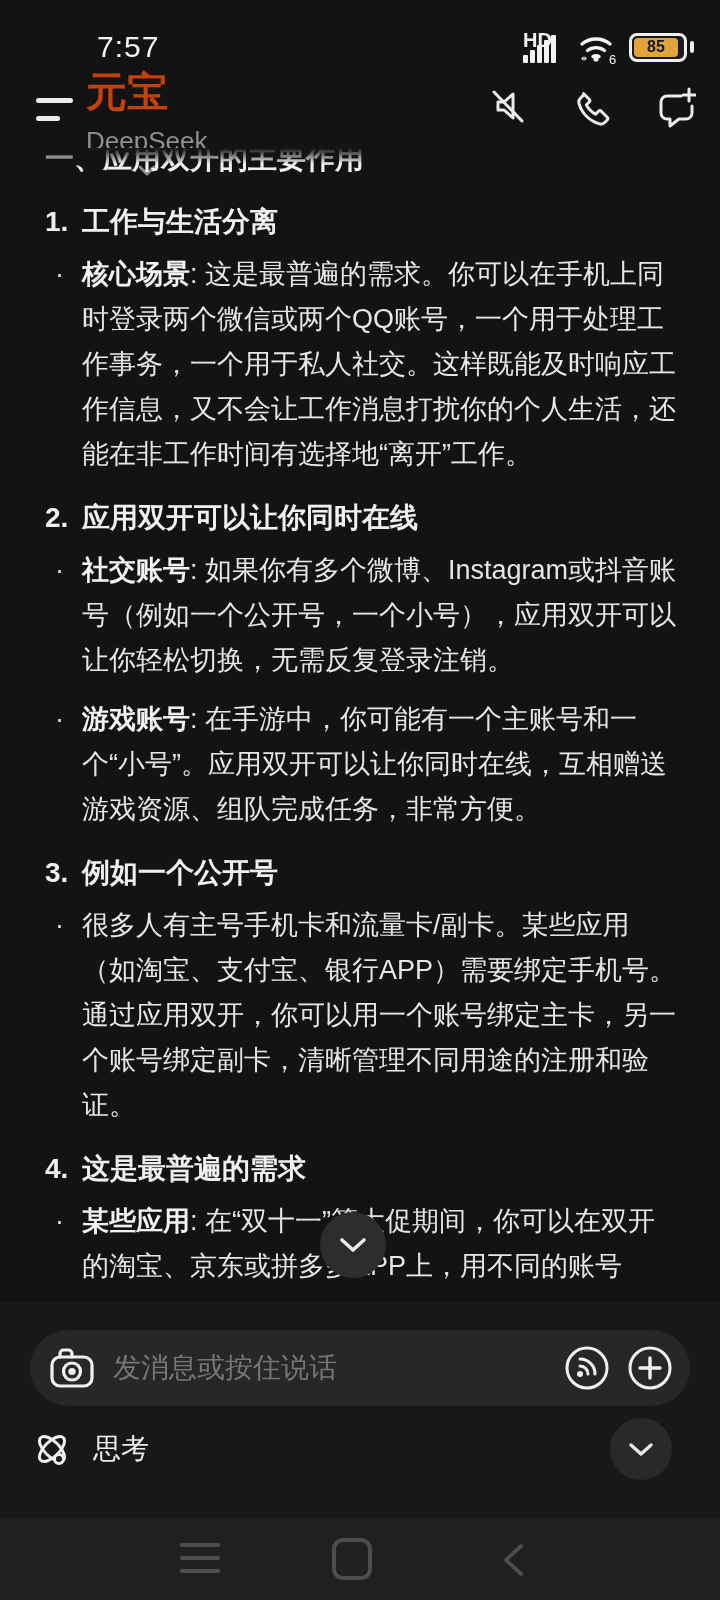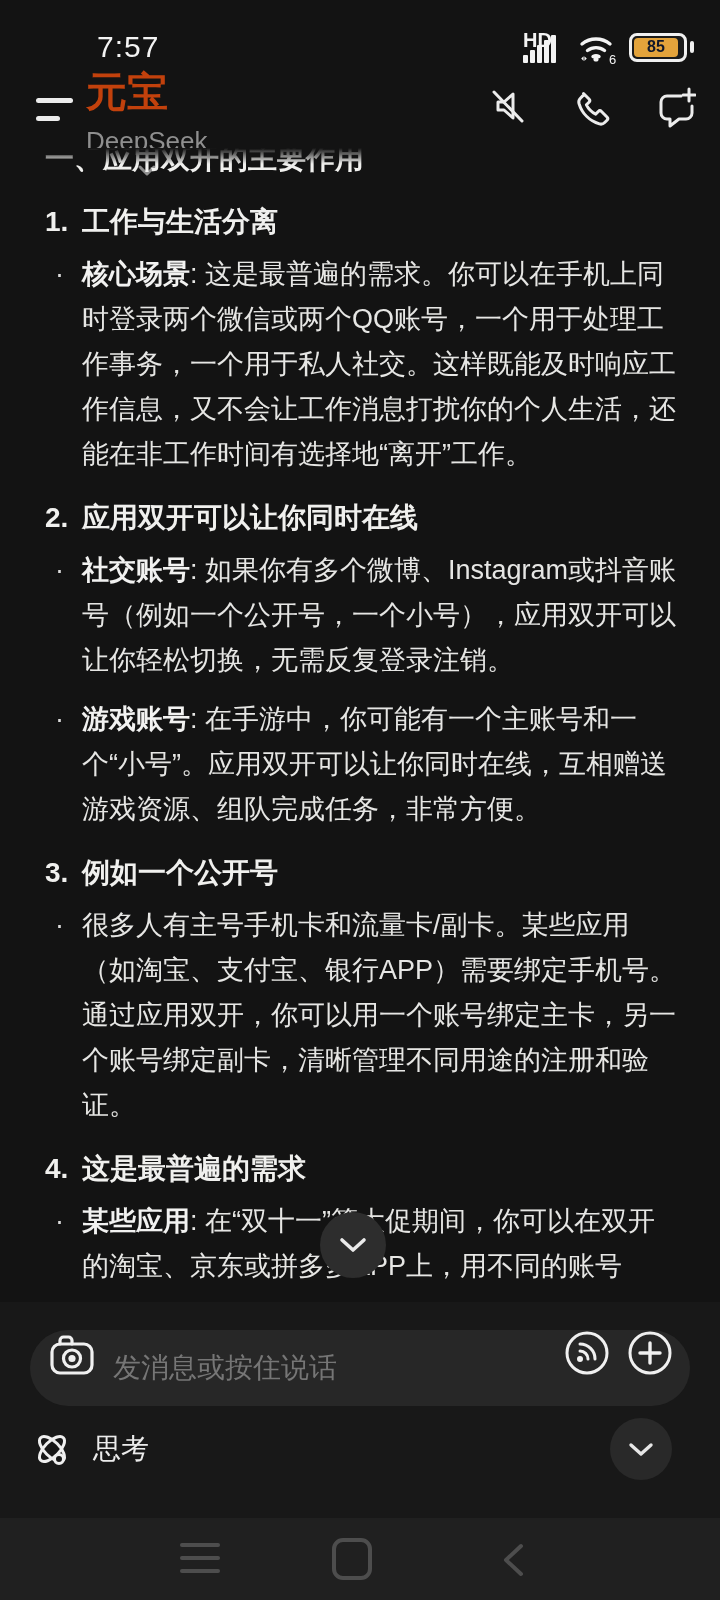--- a/index.html
+++ b/index.html
@@ -48,21 +48,21 @@
   .bullet + .bullet{margin-top:14px;}
   .bullet .dot{width:27px;flex:none;color:#dddddd;}
   .bullet p{margin:0;flex:1;color:#e6e6e4;}
   .bullet p b{color:#f2f2f1;font-weight:bold;}
   
   .scroll-btn{position:absolute;left:320px;top:1212px;width:66px;height:66px;border-radius:50%;
     background:#2d2d2d;display:flex;align-items:center;justify-content:center;cursor:pointer;z-index:4;}
   
   .panel{position:absolute;top:1302px;left:0;width:720px;height:216px;background:#181818;}
   .pill{margin:28px 30px 0;height:76px;border-radius:38px;background:#272727;
-    display:flex;padding:0 17px;}
+    display:flex;align-items:center;padding:0 17px;}
   .cam-btn{width:50px;height:50px;display:flex;align-items:center;justify-content:center;cursor:pointer;flex:none;}
   .msg-input{flex:1;margin-left:14px;background:transparent;border:none;outline:none;
     font-size:28px;color:#e8e8e8;font-family:inherit;min-width:0;}
   .msg-input::placeholder{color:#767676;}
   .round-btn{width:46px;height:46px;display:flex;align-items:center;justify-content:center;cursor:pointer;flex:none;}
   .round-btn + .round-btn{margin-left:17px;}
   .toolbar{margin:12px 30px 0;height:62px;display:flex;align-items:center;gap:44px;}
   .chip{display:flex;align-items:center;gap:19px;cursor:pointer;}
   .chip span{font-size:28px;color:#ebebeb;}
   .collapse-btn{margin-left:auto;margin-right:18px;width:62px;height:62px;border-radius:50%;

